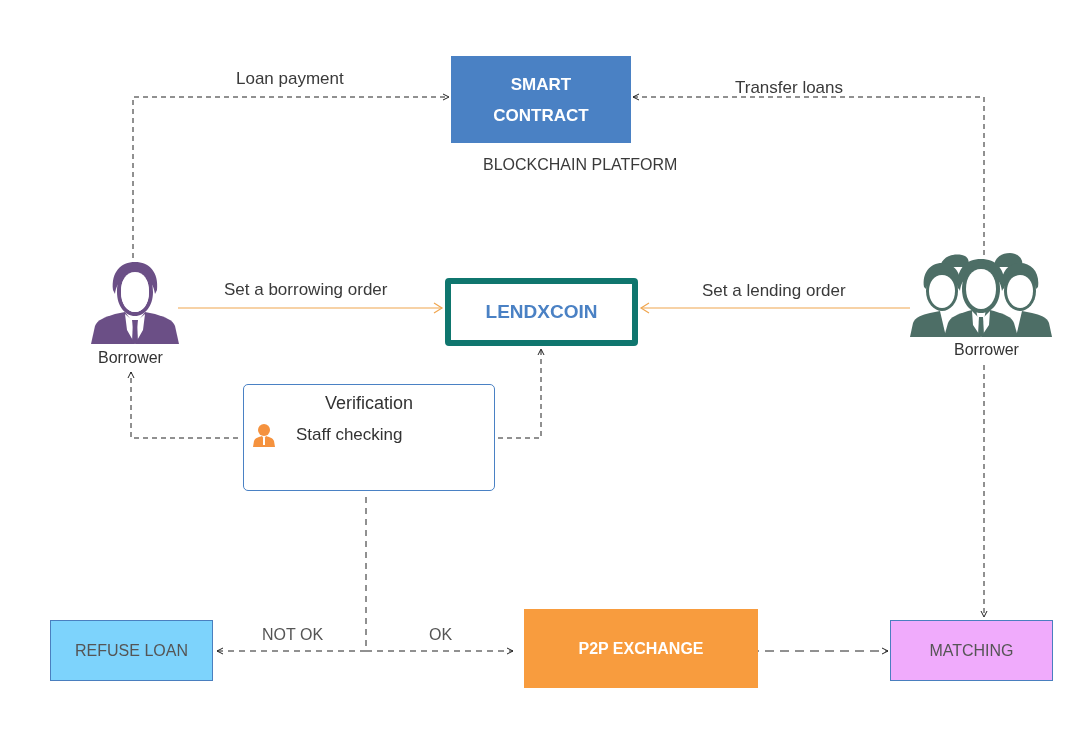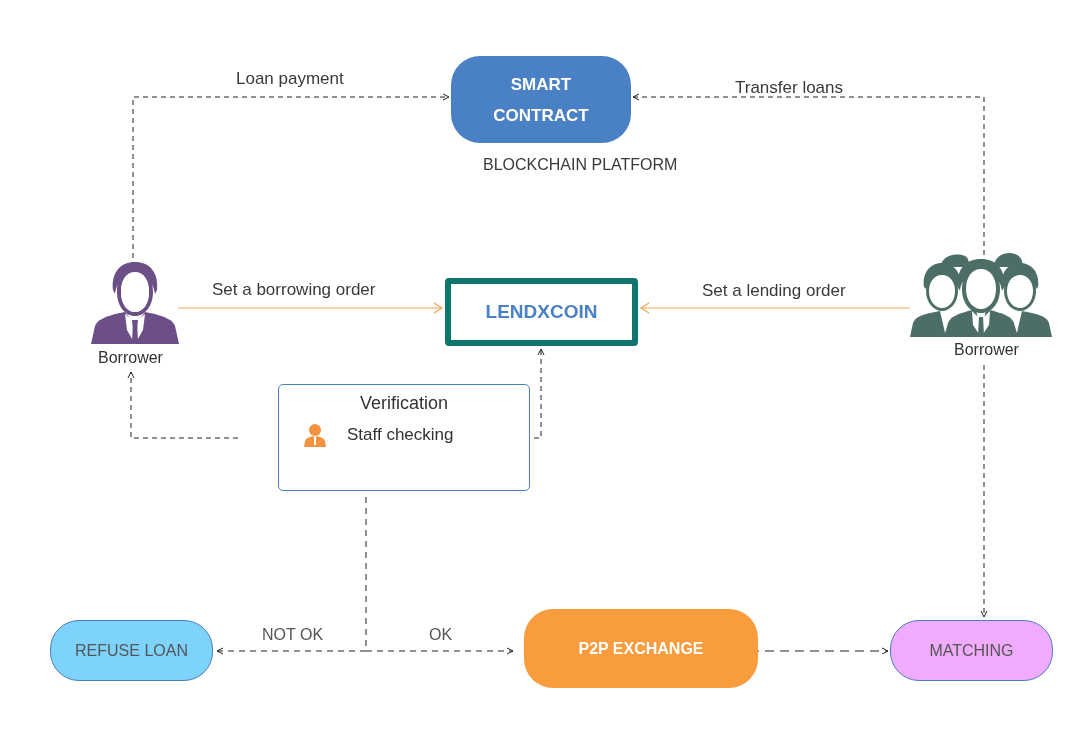--- a/index.html
+++ b/index.html
@@ -1,25 +1,25 @@
 <!DOCTYPE html>
 <html><head>
 <meta charset="utf-8">
 <style>
   html, body { margin: 0; padding: 0; background: #ffffff; }
   body { width: 1073px; height: 735px; position: relative; overflow: hidden; font-family: "Liberation Sans", sans-serif; color: #444444; }
   .abs { position: absolute; }
   svg.lines { position: absolute; left: 0; top: 0; width: 1073px; height: 735px; }
   .lbl { position: absolute; font-size: 17px; color: #3a3a3a; white-space: nowrap; }
-  .box { position: absolute; display: flex; align-items: center; justify-content: center; box-sizing: border-box; border-radius: 29px; }
+  .box { position: absolute; display: flex; align-items: center; justify-content: center; box-sizing: border-box; }
   .smart { left: 451px; top: 56px; width: 180px; height: 87px; background: #4a81c4; color: #ffffff; font-weight: bold; font-size: 17px; flex-direction: column; line-height: 31px; }
   .lendx { left: 445px; top: 278px; width: 193px; height: 68px; border: 6px solid #0f766e; border-radius: 4px; color: #4a81c4; font-weight: bold; font-size: 19px; background: #fff; }
-  .verif { left: 243px; top: 384px; width: 252px; height: 107px; border: 1px solid #4a81c4; border-radius: 5px; background: #fff; display: block; margin-left: 35px; }
+  .verif { left: 243px; top: 384px; width: 252px; height: 107px; border: 1px solid #4a81c4; border-radius: 5px; background: #fff; display: block; }
   .verif-title { position: absolute; left: 0; width: 100%; top: 8px; text-align: center; font-size: 18px; color: #333; }
-  .verif-row { position: absolute; left: 22px; display: flex; align-items: center; font-size: 17px; color: #333; }
+  .verif-row { position: absolute; left: 6px; display: flex; align-items: center; font-size: 17px; color: #333; }
   .verif-row .ic { width: 28px; height: 26px; margin-right: 18px; display: flex; align-items: center; justify-content: center; }
   .refuse { left: 50px; top: 620px; width: 163px; height: 61px; border: 1px solid #4a7fbf; color: #555; font-size: 16px; background: #7dd3fc; }
   .p2p { left: 524px; top: 609px; width: 234px; height: 79px; background: #f89c3e; color: #ffffff; font-weight: bold; font-size: 16px; }
   .matching { left: 890px; top: 620px; width: 163px; height: 61px; border: 1px solid #4a7fbf; color: #555; font-size: 16px; background: #f0abfc; }
   .person-lbl { position: absolute; font-size: 16px; color: #333; }
 </style>
 </head>
 <body>
 
 <svg class="lines" xmlns="http://www.w3.org/2000/svg">
@@ -50,21 +50,21 @@
 
   <line x1="366" y1="651" x2="513" y2="651" stroke="#222" stroke-width="1" stroke-dasharray="6,5" marker-end="url(#arrBlack)"></line>
 
   <line x1="750" y1="651" x2="888" y2="651" stroke="#222" stroke-width="1" stroke-dasharray="9,6" marker-end="url(#arrBlack)"></line>
 
   <line x1="984" y1="365" x2="984" y2="617" stroke="#222" stroke-width="1" stroke-dasharray="5,4" marker-end="url(#arrBlack)"></line>
 </svg>
 
 <div class="lbl" style="left:236px; top:69px;">Loan payment</div>
 <div class="lbl" style="left:735px; top:78px;">Transfer loans</div>
-<div class="lbl" style="left:212px; top:280px;">Set a borrowing order</div>
+<div class="lbl" style="left:224px; top:280px;">Set a borrowing order</div>
 <div class="lbl" style="left:702px; top:281px;">Set a lending order</div>
 <div class="lbl" style="left:262px; top:626px; font-size:16px; color:#555;">NOT OK</div>
 <div class="lbl" style="left:429px; top:626px; font-size:16px; color:#555;">OK</div>
 
 <div class="box smart">
   <span>SMART</span>
   <span>CONTRACT</span>
 </div>
 <div class="lbl" style="left:437px; top:156px; font-size:16px; color:#3a3a3a;margin-left:46px;">BLOCKCHAIN PLATFORM</div>
 

